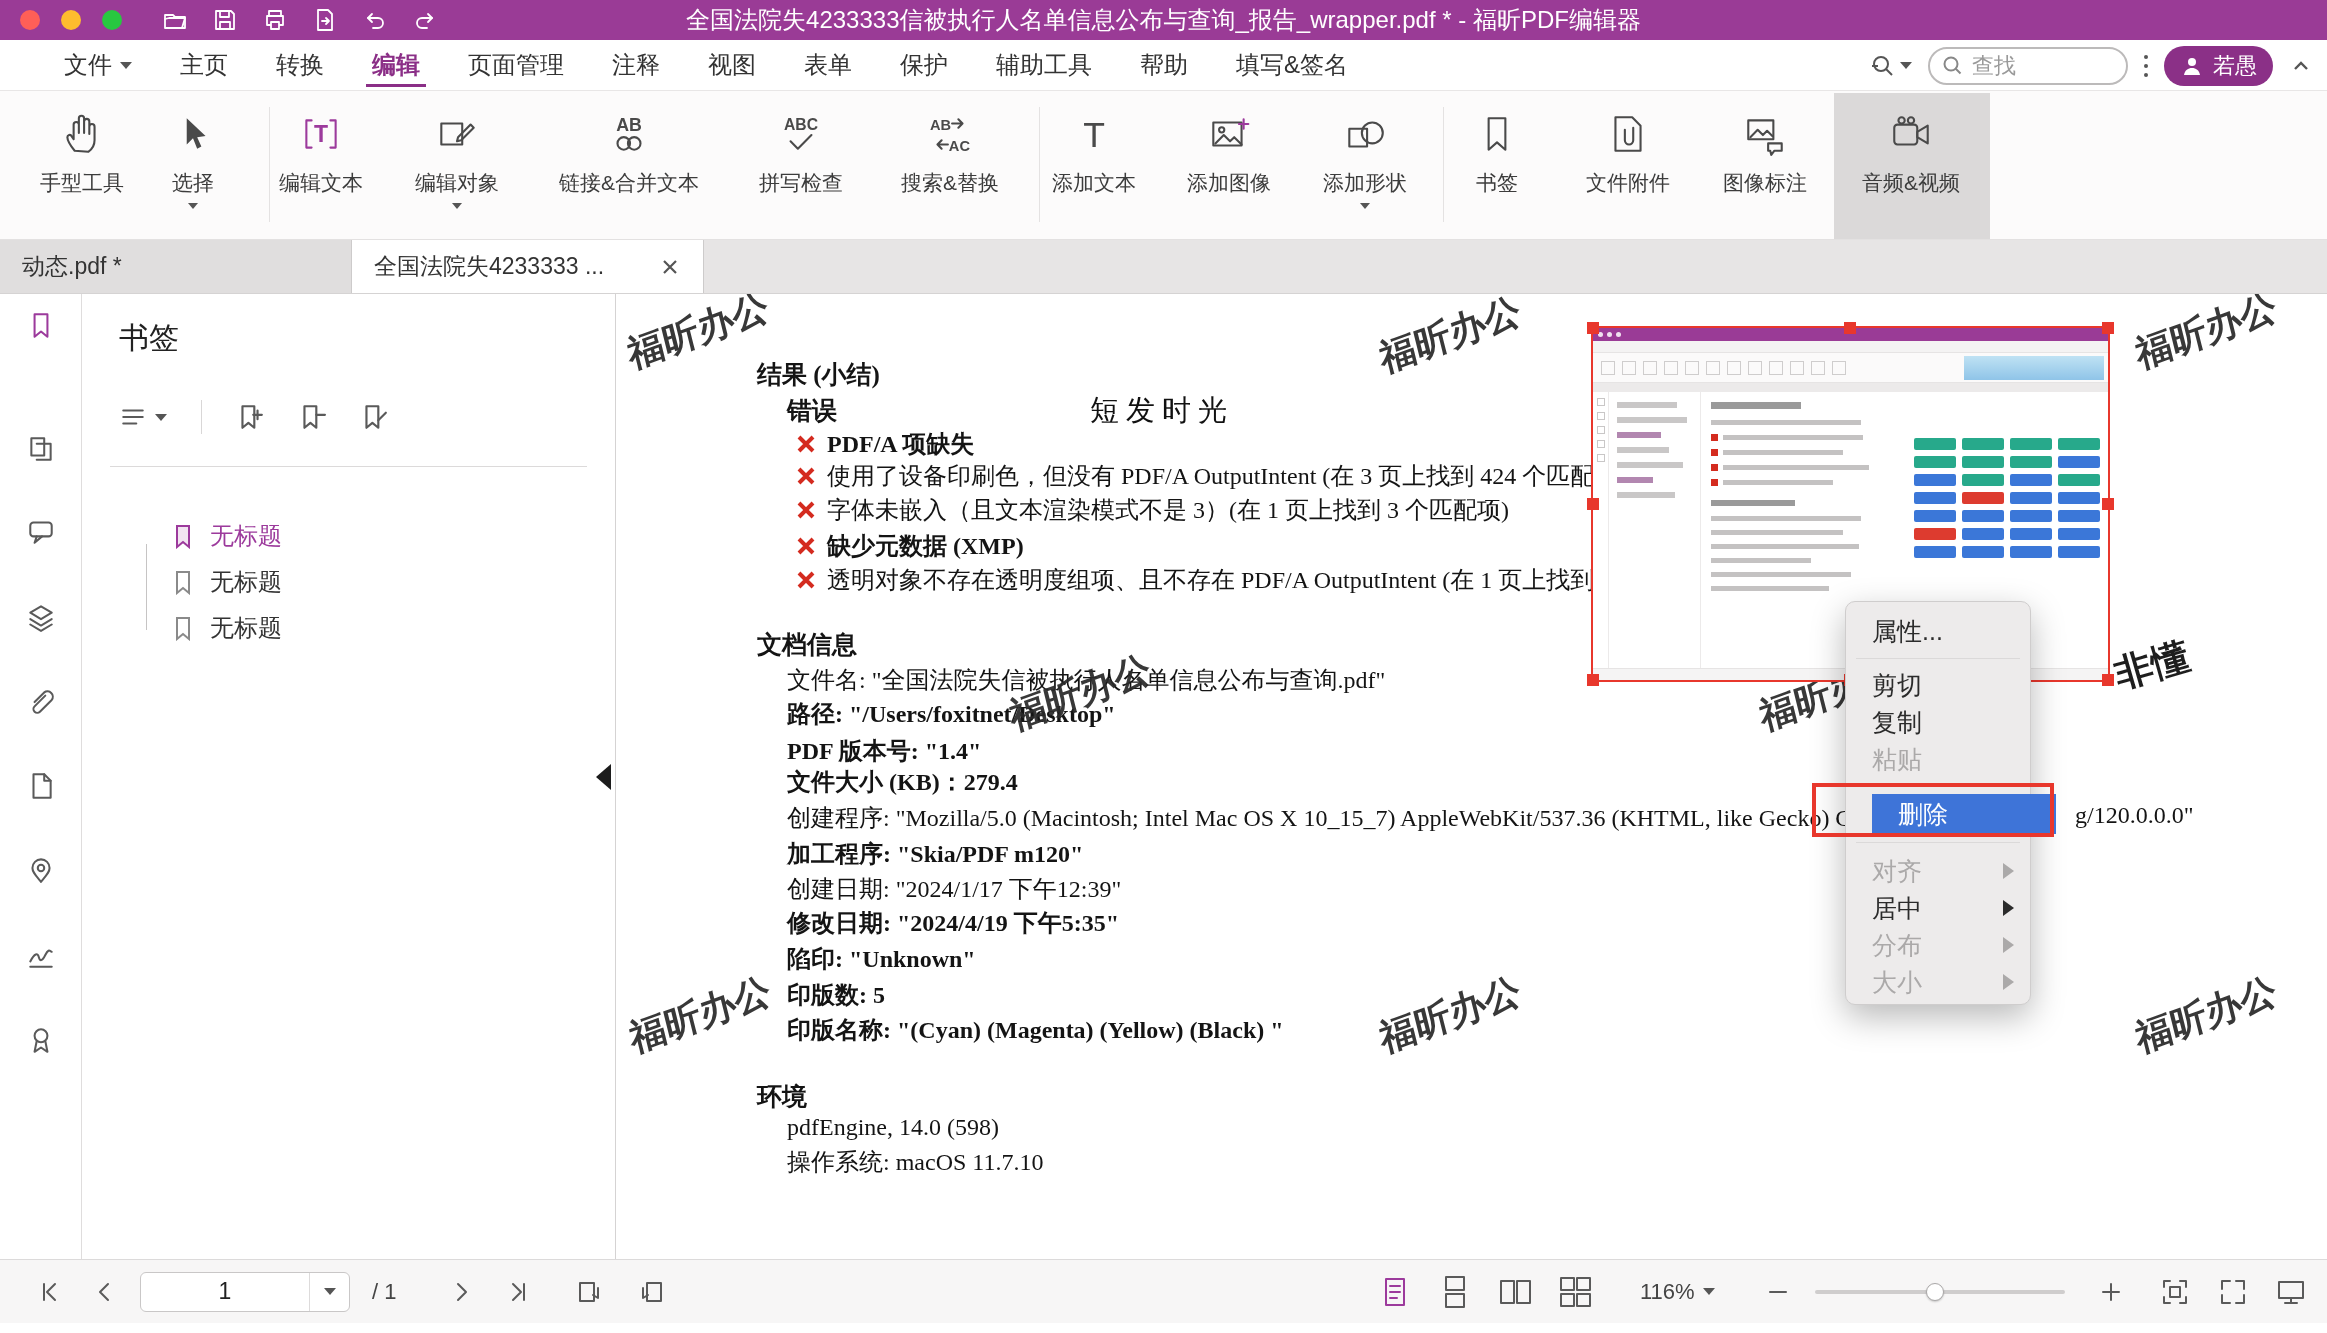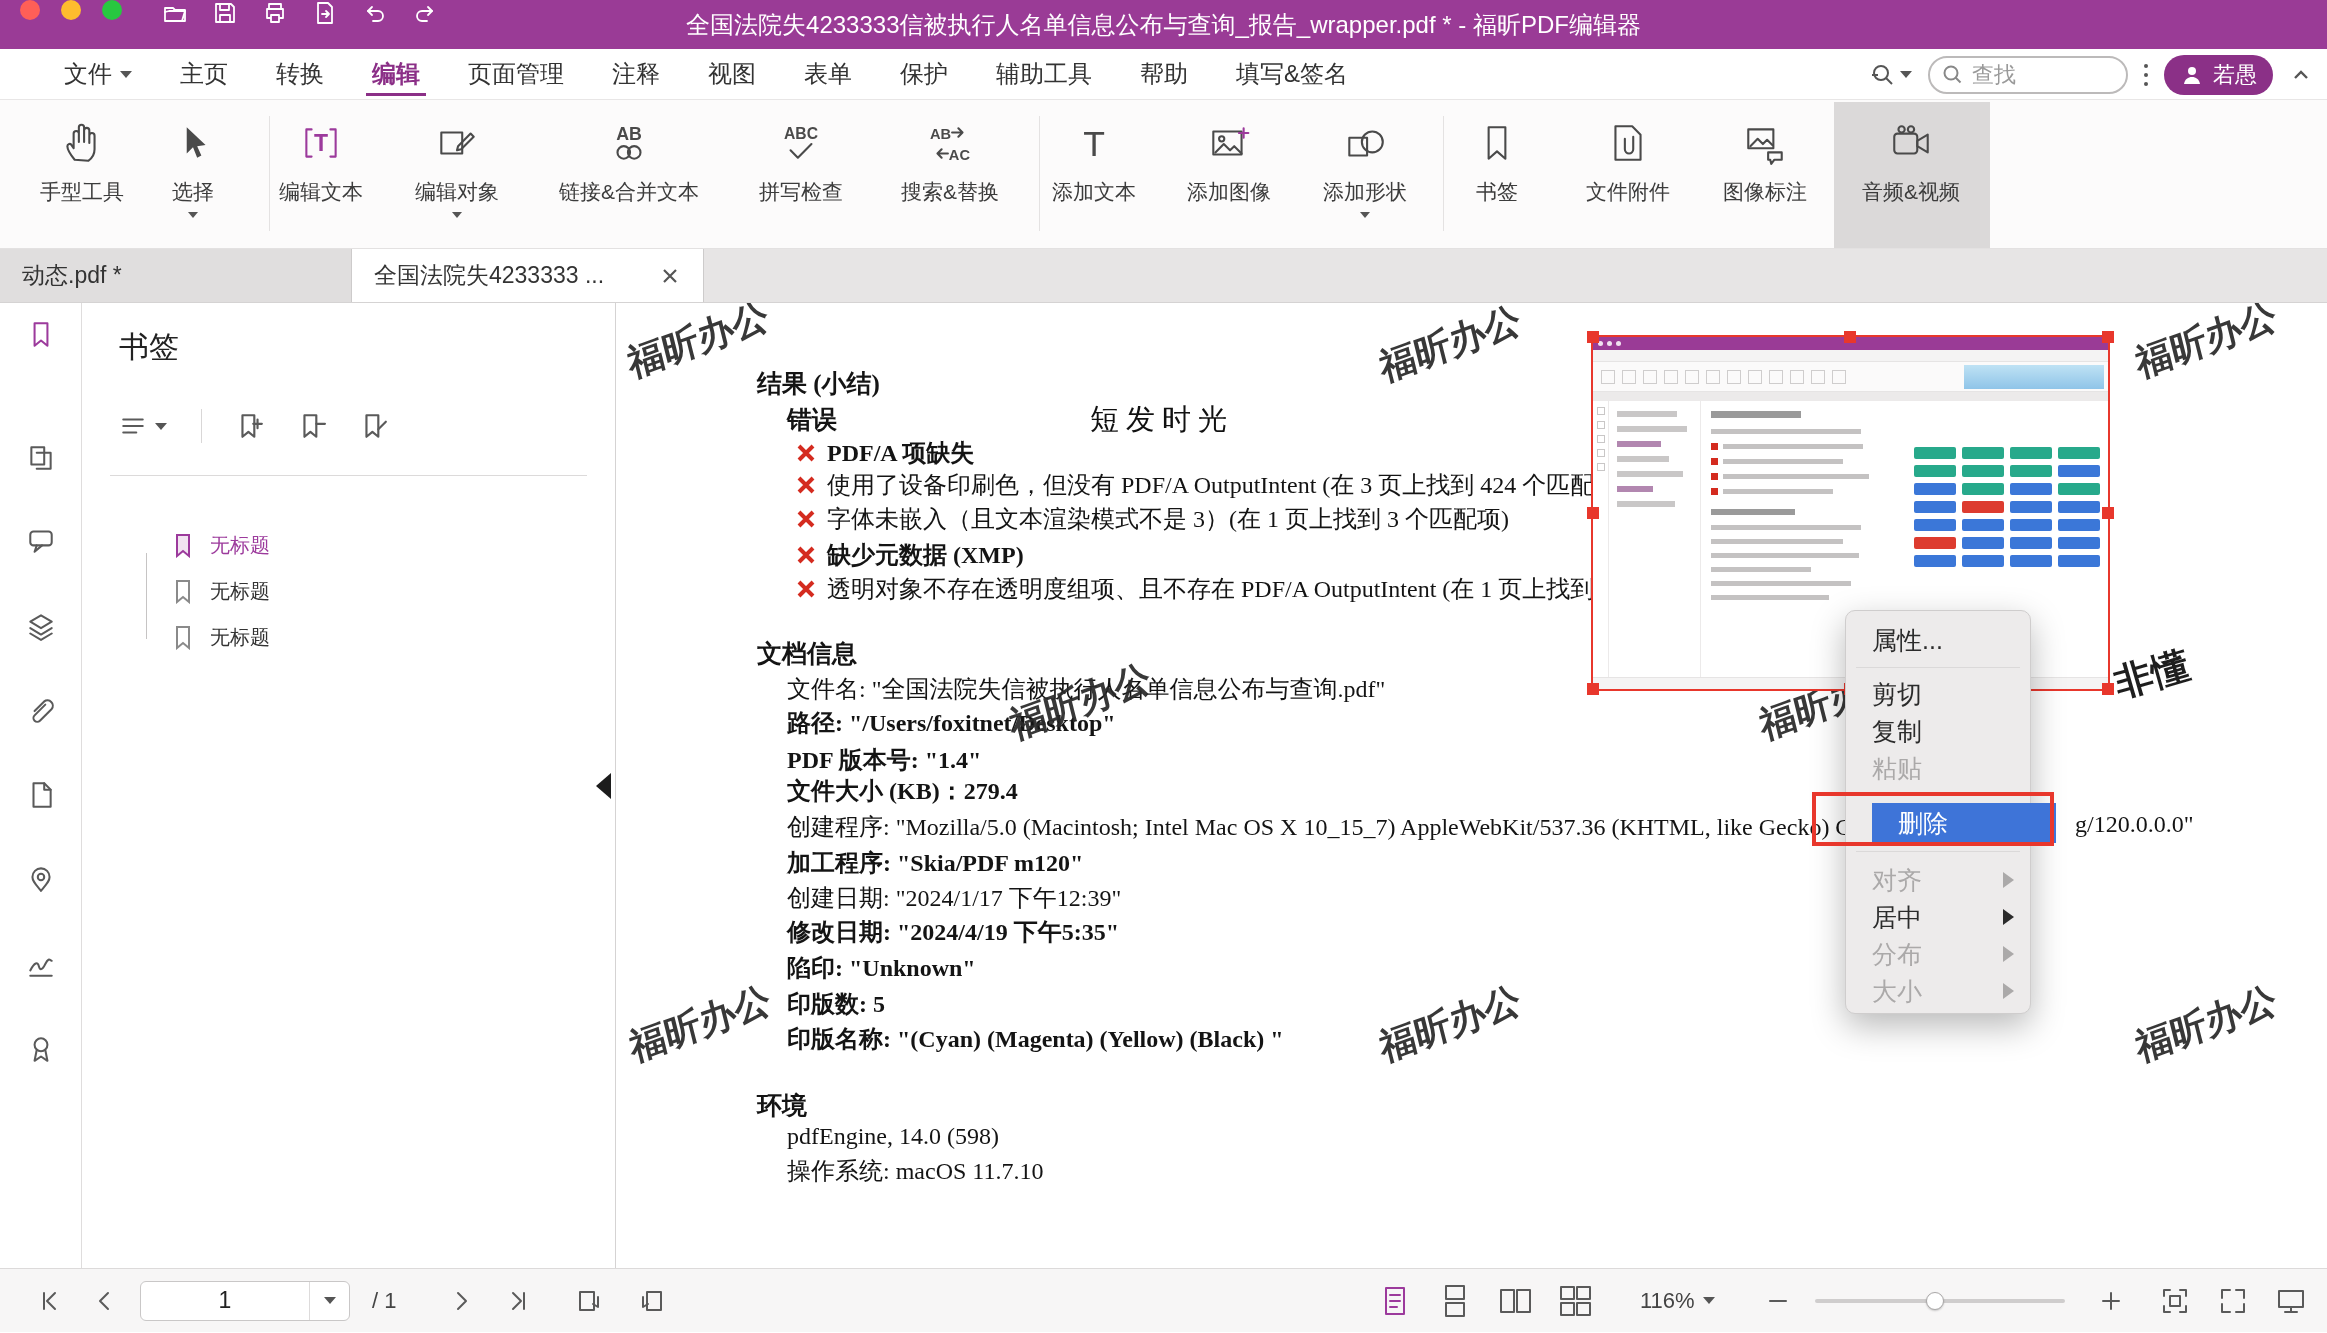--- a/index.html
+++ b/index.html
@@ -1,21 +1,21 @@
 <!DOCTYPE html>
 <html><head>
 <meta charset="utf-8">
 <style>
   * { margin:0; padding:0; box-sizing:border-box; }
   html,body { width:2327px; height:1333px; overflow:hidden; background:#fff;
     font-family:"Liberation Sans", sans-serif; }
   svg { display:block; }
 
   
-  .titlebar { position:relative; height:49px; background:#9A3B96; display:flex; align-items:flex-start; }
+  .titlebar { position:relative; height:40px; background:#9A3B96; display:flex; align-items:center; }
   .traffic { display:flex; gap:21px; margin-left:20px; }
   .tl { width:20px; height:20px; border-radius:50%; }
   .tl.red{background:#FF5F57}.tl.yellow{background:#FEBC2E}.tl.green{background:#28C840}
   .tb-icons { display:flex; gap:24px; margin-left:40px; }
   .tb-icons svg { stroke:#fff; fill:none; stroke-width:1.8; stroke-linecap:round; stroke-linejoin:round; }
   .tb-title { position:absolute; left:50%; top:50%; transform:translate(-50%,-50%);
     color:#fff; font-size:24px; white-space:nowrap; }
 
   
   .menubar { position:relative; height:51px; background:#fff; border-bottom:1px solid #E8E6E6;
@@ -68,21 +68,21 @@
   .strip-ic.active svg { stroke:#9C3A9C; }
 
   .bm-panel { width:534px; border-right:1px solid #D5D3D3; position:relative; background:#fff; }
   .bm-title { position:absolute; left:37px; top:24px; font-size:30px; color:#222; }
   .bm-toolbar { position:absolute; left:37px; top:106px; display:flex; align-items:center; gap:34px; }
   .bm-toolbar svg { stroke:#5a5a5a; fill:none; stroke-width:2; stroke-linecap:round; stroke-linejoin:round; }
   .bm-vsep { width:1px; height:34px; background:#D9D7D7; }
   .bm-divider { position:absolute; left:28px; right:28px; top:172px; height:1px; background:#DCDADA; }
   .bm-treeline { position:absolute; left:64px; top:250px; width:1px; height:86px; background:#C6C4C4; }
   .bm-item { position:absolute; left:88px; height:40px; display:flex; align-items:center; gap:14px;
-    font-size:20px; color:#333; }
+    font-size:24px; color:#333; }
   .bm-item svg { stroke:#8a8a8a; fill:none; stroke-width:2; }
   .bm-item.selected { color:#9C3A9C; }
   .bm-item.selected svg { stroke:#9C3A9C; fill:#F2E4F1; }
   .panel-collapse { position:absolute; left:596px; top:470px; width:0; height:0;
     border-top:13px solid transparent; border-bottom:13px solid transparent;
     border-right:15px solid #1c1c1c; z-index:8; }
 
   
   .docarea { flex:1; position:relative; background:#fff; overflow:hidden;
     font-family:"Liberation Serif","DejaVu Serif",serif; color:#141414; }

